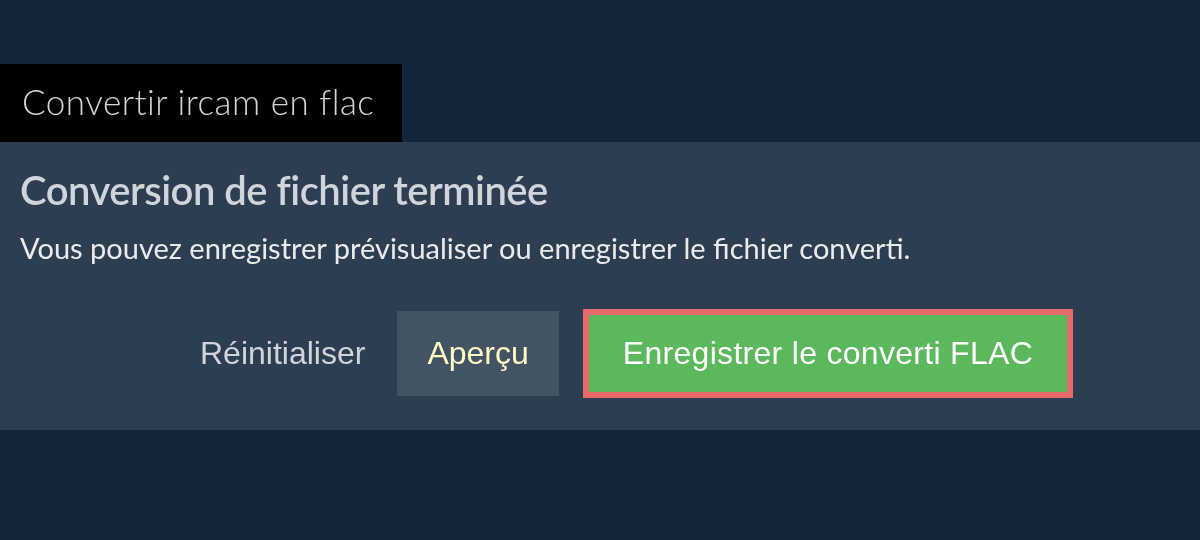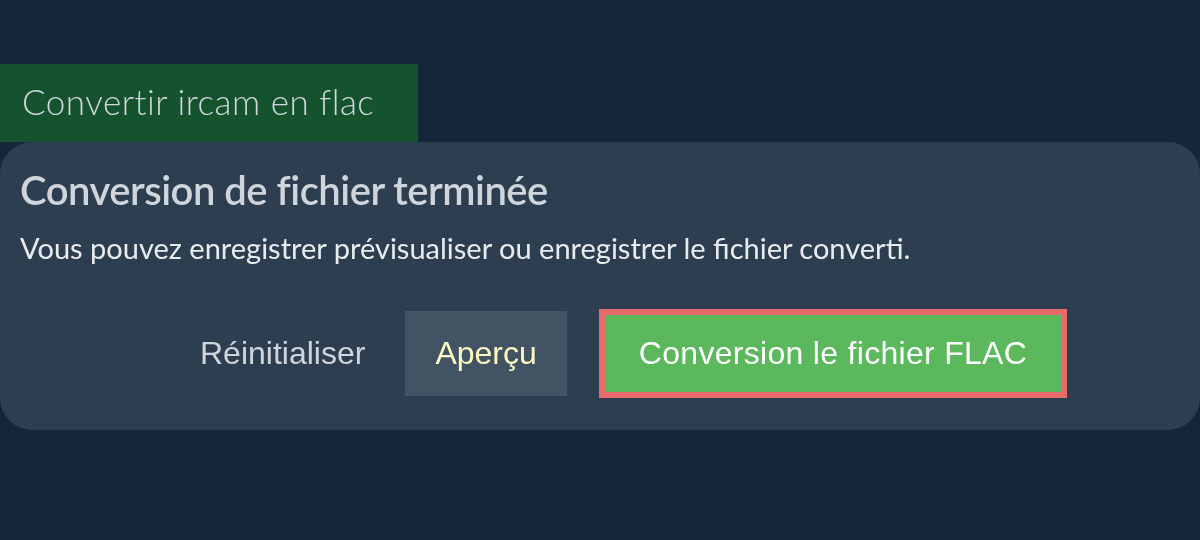--- a/index.html
+++ b/index.html
@@ -14,49 +14,48 @@
       height: 540px;
       overflow: hidden;
     }
     .container {
       padding-top: 64px;
     }
     .tab-bar {
       display: flex;
     }
     .tab {
-      background-color: #14532d;
+      background-color: #000000;
       color: #d0d6dc;
       font-size: 35px;
       font-weight: 300;
-      padding: 16px 44px 20px 22px;
+      padding: 16px 28px 20px 22px;
       letter-spacing: 0.5px;
     }
     .panel {
       background-color: #2c3e50;
       padding: 24px 20px 32px 20px;
-      border-radius: 32px;
     }
     .heading {
       color: #cfd5db;
       font-size: 40px;
       font-weight: 600;
       margin-bottom: 16px;
       letter-spacing: -0.5px;
     }
     .description {
       color: #e9ecef;
       font-size: 29px;
       font-weight: 400;
       margin-bottom: 44px;
     }
     .button-row {
       display: flex;
       align-items: center;
-      gap: 32px;
+      gap: 24px;
       padding-left: 180px;
     }
     .link-button {
       color: #cfd5db;
       font-size: 32px;
       font-weight: 300;
       background: none;
       border: none;
       cursor: pointer;
       padding: 0 8px 0 0;
@@ -89,16 +88,16 @@
     <div class="tab">
       <span>Convertir ircam en flac</span>
     </div>
   </div>
   <div class="panel">
     <h1 class="heading">Conversion de fichier terminée</h1>
     <p class="description">Vous pouvez enregistrer prévisualiser ou enregistrer le fichier converti.</p>
     <div class="button-row">
       <button class="link-button">Réinitialiser</button>
       <button class="btn-preview">Aperçu</button>
-      <button class="btn-save">Conversion le fichier FLAC</button>
+      <button class="btn-save">Enregistrer le converti FLAC</button>
     </div>
   </div>
 </div>
 
 </body></html>

